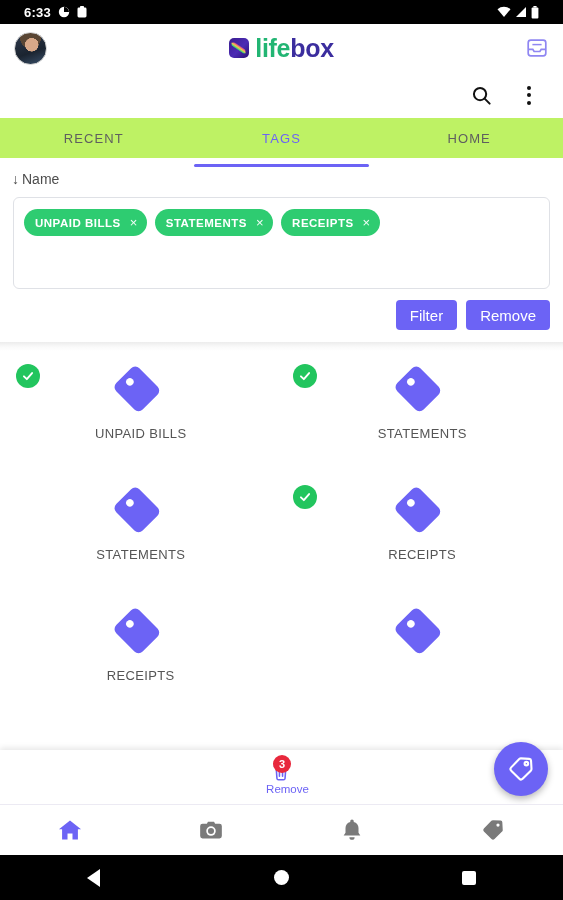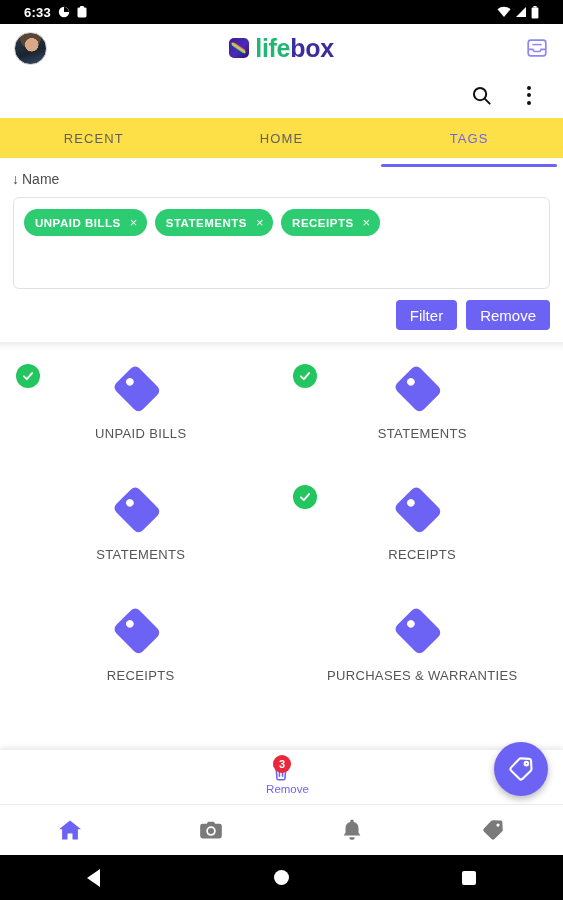--- a/index.html
+++ b/index.html
@@ -61,21 +61,21 @@
   .toolrow {
     height:46px; display:flex; align-items:center;
     justify-content:flex-end; gap:8px; padding:0 14px 0 0;
     background:#fff;
   }
   .ticon { width:40px; height:40px; display:flex; align-items:center; justify-content:center; }
   .dots { display:flex; flex-direction:column; gap:3.5px; align-items:center; }
   .dots i { width:4px; height:4px; border-radius:50%; background:#111; display:block; }
 
   
-  .tabs { display:flex; height:40px; background:#fde047; }
+  .tabs { display:flex; height:40px; background:#bef264; }
   .tab {
     flex:1; display:flex; align-items:center; justify-content:center;
     font-size:13px; letter-spacing:1.1px; color:#5f5f5f;
     position:relative;
   }
   .tab.active { color:#6c63f5; }
   .tab.active::after {
     content:""; position:absolute; bottom:-9px; left:6px; right:6px;
     height:3px; background:#6c63f5; border-radius:2px;
   }
@@ -233,22 +233,22 @@
       <span class="dots">
           <i></i>
           <i></i>
           <i></i>
         </span>
     </div>
   </div>
 
   <div class="tabs">
     <div class="tab">RECENT</div>
+    <div class="tab active">TAGS</div>
     <div class="tab">HOME</div>
-    <div class="tab active">TAGS</div>
   </div>
   <div class="tabs-underline"></div>
 
   <div class="sortrow">
     <span>↓</span>
     <span>Name</span>
   </div>
 
   <div class="filterpanel">
     <div class="chipbox">
@@ -340,21 +340,20 @@
         <div class="cell-label">RECEIPTS</div>
       </div>
 
       <div class="cell">
         <svg class="tagicon" viewBox="0 0 48 48">
           <g transform="rotate(45 24 24)">
               <path d="M8 10 h22 a5 5 0 0 1 5 5 v18 a5 5 0 0 1 -5 5 h-22 a5 5 0 0 1 -5 -5 v-18 a5 5 0 0 1 5 -5 z" fill="#6c63f5"></path>
               <circle cx="10.5" cy="24" r="3.2" fill="#fff"></circle>
             </g>
         </svg>
-        <div class="cell-label">PURCHASES &amp; WARRANTIES</div>
       </div>
 
       <div class="cell">
 
         <div class="cell-label"></div>
       </div>
 
       <div class="cell">
 
         <div class="cell-label"></div>

